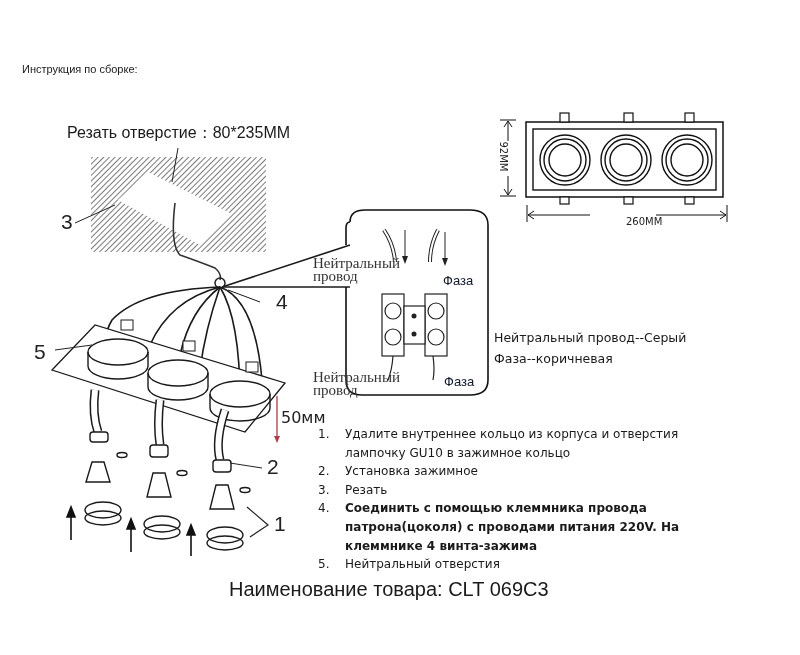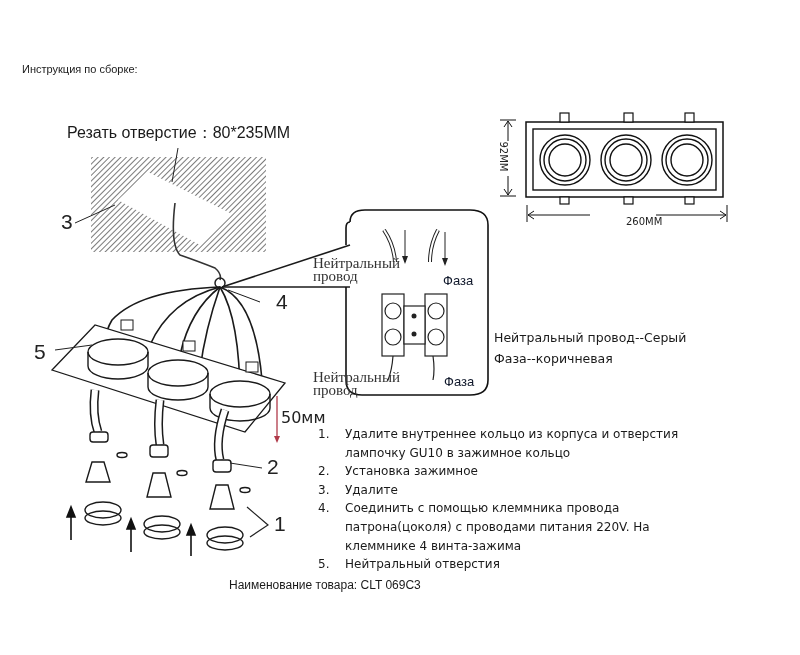--- a/index.html
+++ b/index.html
@@ -1,21 +1,21 @@
 <!DOCTYPE html>
 <html><head>
 <meta charset="utf-8">
 <style>
   html, body { margin:0; padding:0; background:#ffffff; }
   body { width:800px; height:655px; position:relative; overflow:hidden;
          font-family:"Liberation Sans", sans-serif; color:#1a1a1a; }
   .abs { position:absolute; white-space:nowrap; }
   #doc-title { left:22px; top:63px; font-size:11px; }
   #cut-label { left:67px; top:123px; font-size:16px; }
-  #product-name { left:229px; top:578px; font-size:12px; }
+  #product-name { left:229px; top:578px; font-size:20px; }
   .callout { font-family:"Liberation Sans", sans-serif; font-size:21px; color:#222; }
   .wire-lbl { font-family:Liberation Serif, serif; font-size:15px; color:#333; line-height:13px; }
   .phase-lbl { font-family:Liberation Sans, sans-serif; font-size:13px; color:#0f172a; }
   #legend { left:494px; top:327px; font-family:"DejaVu Sans", sans-serif; font-size:12.5px; line-height:21px; }
   #steps { left:318px; top:425px; font-family:"DejaVu Sans", sans-serif; font-size:12px; line-height:18.6px; margin:0; padding:0; list-style:none; }
   #steps li { display:flex; }
   #steps .num { width:27px; flex:none; }
   #steps .txt { width:370px; white-space:normal; }
   .dim { font-family:"DejaVu Sans", sans-serif; font-size:10px; color:#222; }
   svg { position:absolute; left:0; top:0; }
@@ -199,23 +199,23 @@
   <li>
       <span class="num">1.</span>
       <span class="txt">Удалите внутреннее кольцо из корпуса и отверстия лампочку GU10 в зажимное кольцо</span>
     </li>
   <li>
       <span class="num">2.</span>
       <span class="txt">Установка зажимное</span>
     </li>
   <li>
       <span class="num">3.</span>
-      <span class="txt">Удалите</span>
+      <span class="txt">Резать</span>
     </li>
   <li>
       <span class="num">4.</span>
-      <span class="txt" style="width:340px;">Соединить с помощью клеммника провода патрона(цоколя) с проводами питания 220V. На клеммнике 4 винта-зажима</span>
+      <span class="txt" style="width:340px;font-weight:bold;">Соединить с помощью клеммника провода патрона(цоколя) с проводами питания 220V. На клеммнике 4 винта-зажима</span>
     </li>
   <li>
       <span class="num">5.</span>
       <span class="txt">Нейтральный отверстия</span>
     </li>
 </ol>
 
 </body></html>

